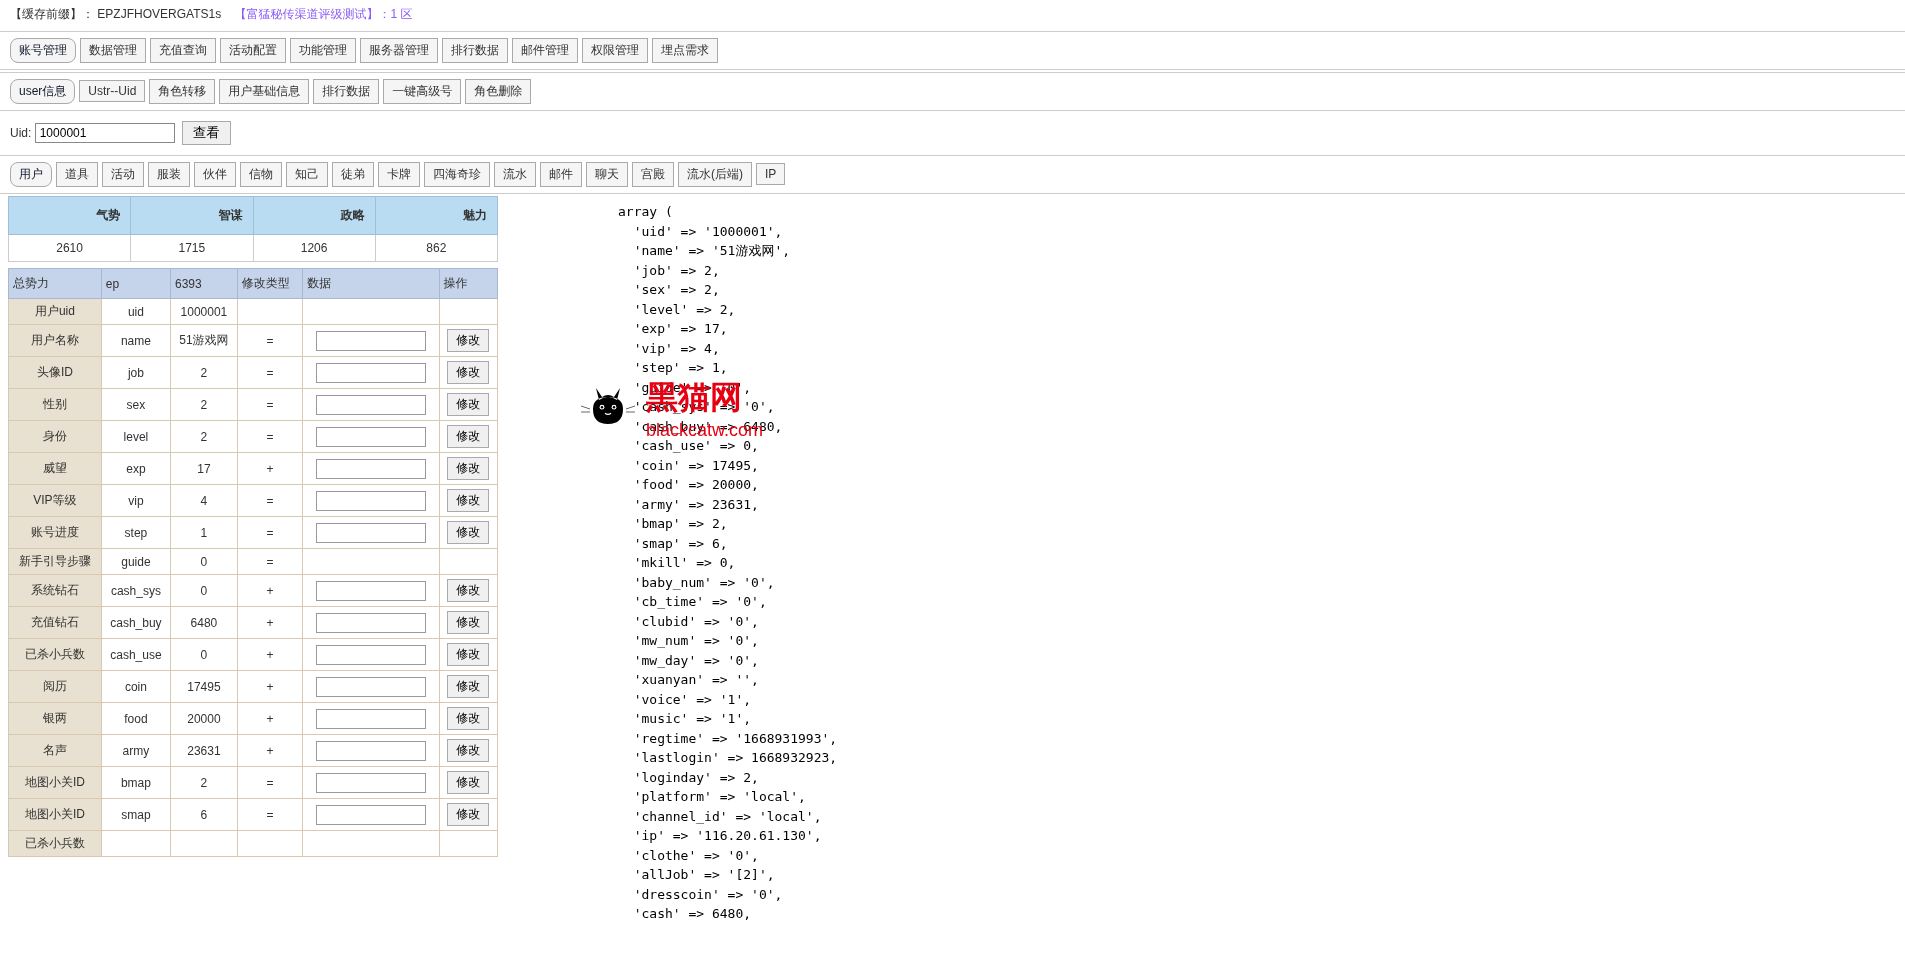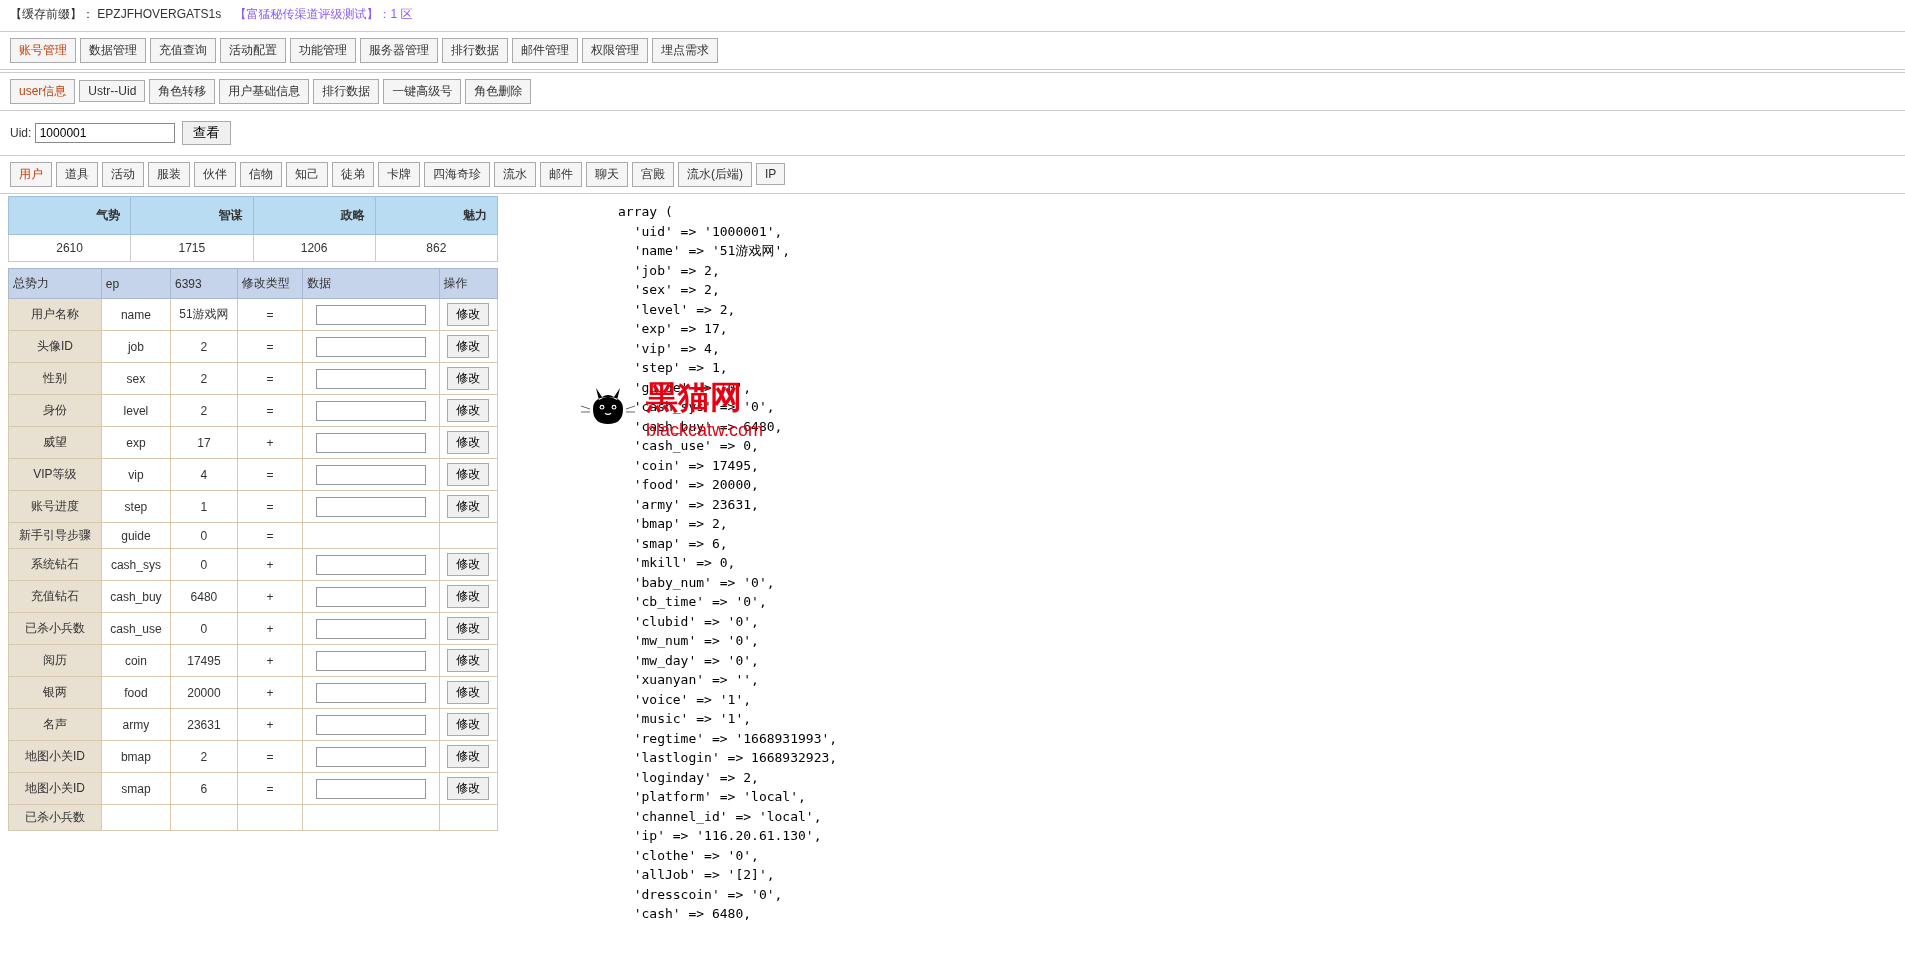--- a/index.html
+++ b/index.html
@@ -3,21 +3,21 @@
 <meta charset="utf-8">
 <style>
 * { box-sizing: border-box; margin: 0; padding: 0; }
 body { font-family: "Microsoft YaHei", Arial, sans-serif; font-size: 12px; background: #fff; color: #333; }
 .header-line { padding: 6px 10px; font-size: 12px; }
 .prefix-label { color: #333; }
 .prefix-val { color: #333; }
 .zone-label { color: #8b5cf6; }
 .btn-row { padding: 4px 8px; border-top: 1px solid #ccc; border-bottom: 1px solid #ccc; margin: 2px 0; }
 .btn { display: inline-block; border: 1px solid #aaa; background: #f5f5f5; padding: 3px 8px; margin: 2px 2px; font-size: 12px; cursor: pointer; color: #333; }
-.btn.active { color: #c2410c; }
+.btn.active { color: #0f172a; border-radius: 8px; }
 .uid-row { padding: 8px 10px; }
 .uid-row label { font-size: 12px; text-align: right; }
 .uid-input { border: 1px solid #888; padding: 2px 4px; width: 140px; font-size: 12px; }
 .view-btn { border: 1px solid #aaa; background: #f0f0f0; padding: 2px 10px; margin-left: 4px; cursor: pointer; }
 .content { display: flex; align-items: flex-start; padding: 0 8px; }
 .left { width: 490px; }
 .right { flex: 1; padding-left: 120px; padding-top: 6px; position: relative; }
 .stats-table { border-collapse: collapse; width: 100%; margin-bottom: 6px; }
 .stats-table th { background: #b9dcf2; border: 1px solid #a0c0d8; padding: 10px; font-weight: bold; text-align: right; }
 .stats-table td { border: 1px solid #ccc; padding: 6px; text-align: center; background: #fff; }
@@ -79,20 +79,28 @@
           <tr id="data-head">
             <th>总势力</th>
             <th>ep</th>
             <th>6393</th>
             <th>修改类型</th>
             <th>数据</th>
             <th>操作</th>
           </tr>
         </thead>
       <tbody id="data-body">
+          <tr>
+            <td class="lbl">用户uid</td>
+            <td>uid</td>
+            <td>1000001</td>
+            <td></td>
+            <td></td>
+            <td></td>
+          </tr>
           <tr>
             <td class="lbl">用户名称</td>
             <td>name</td>
             <td>51游戏网</td>
             <td>=</td>
             <td><input class="row-input" style=""></td>
             <td><button class="mod-btn">修改</button></td>
           </tr>
           <tr>
             <td class="lbl">头像ID</td>

